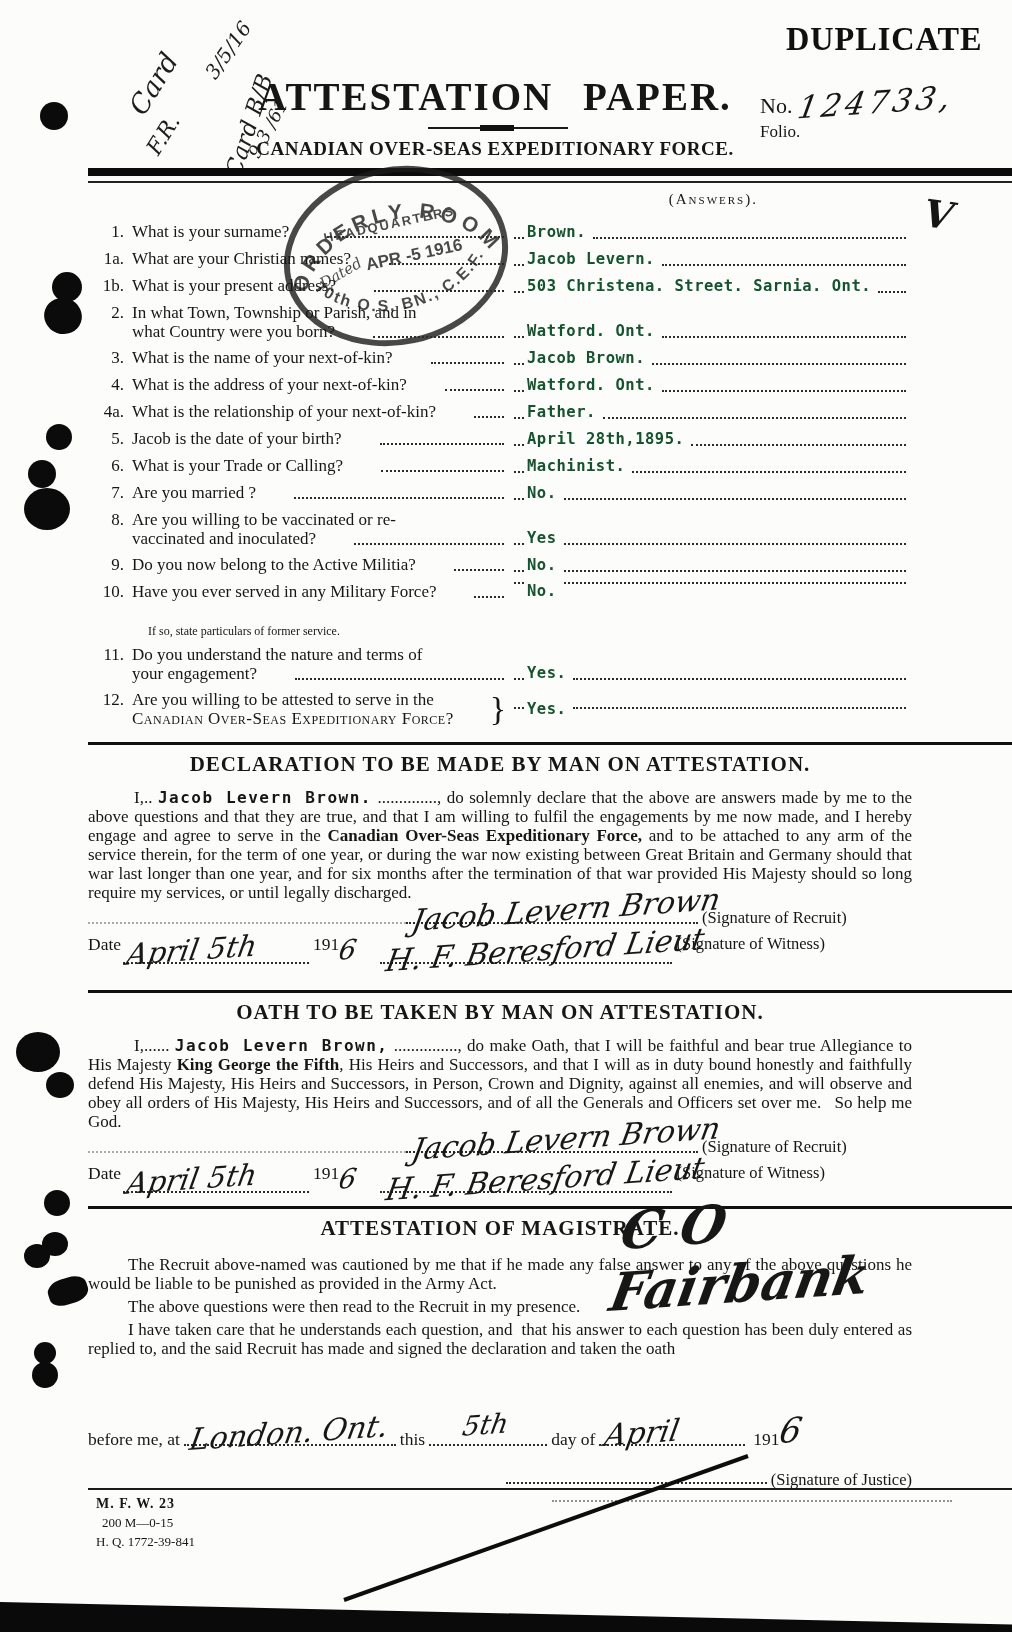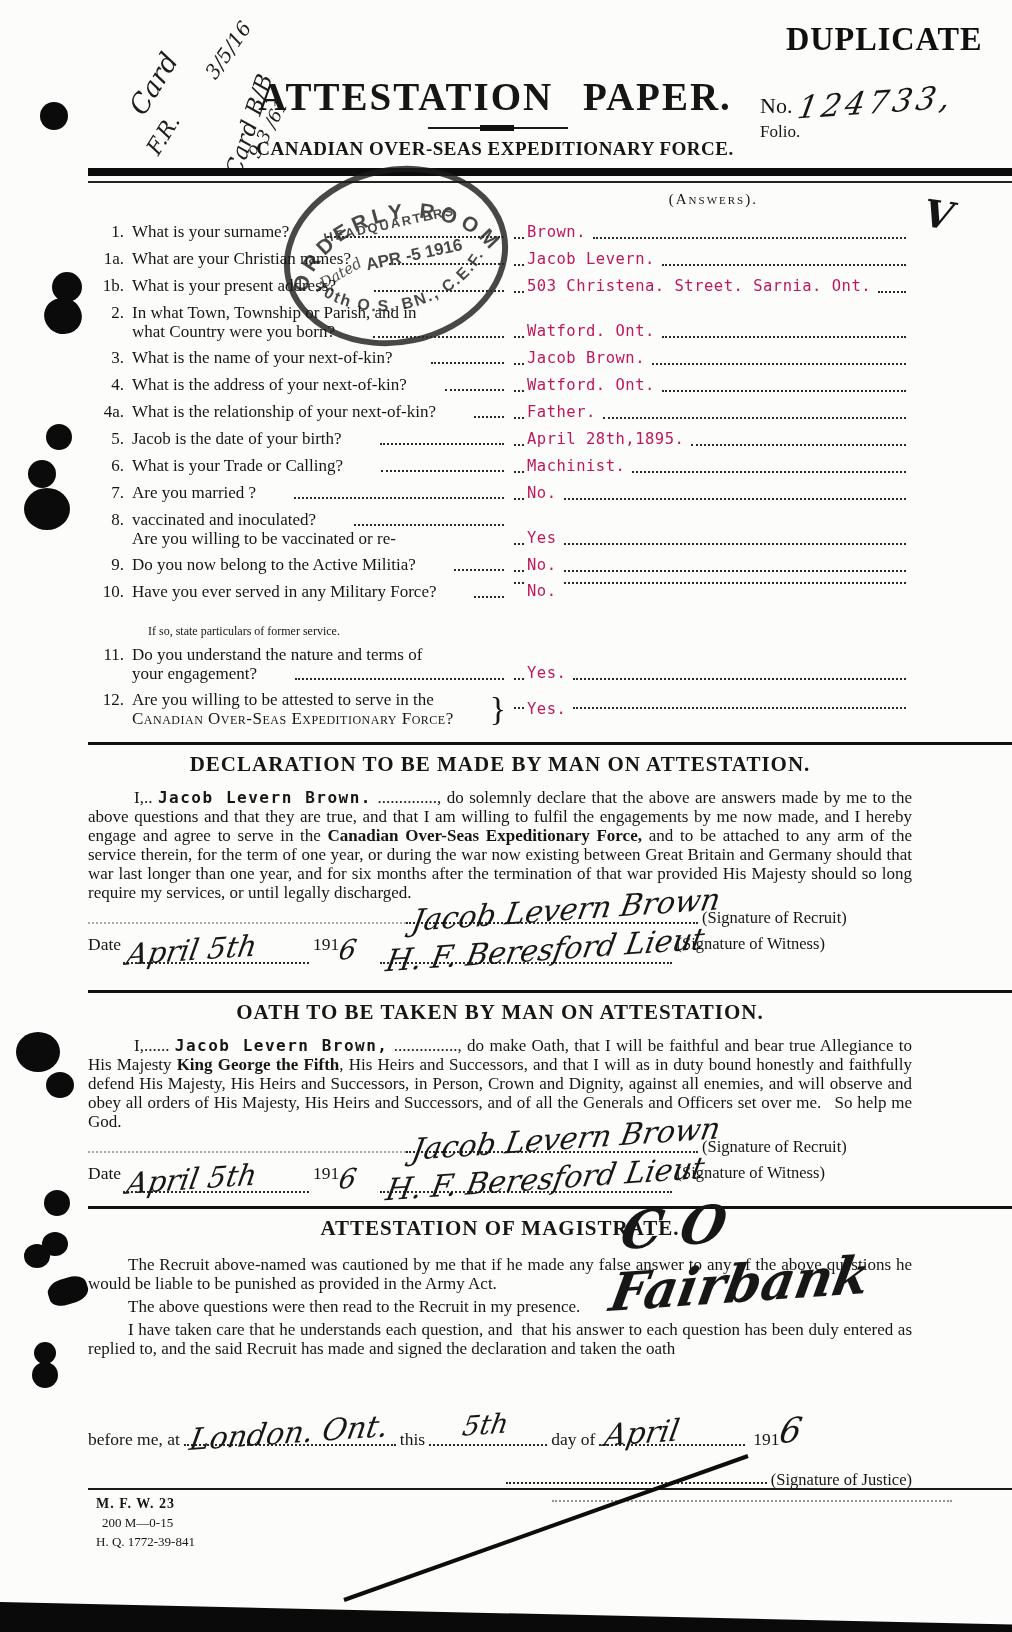--- a/index.html
+++ b/index.html
@@ -1,18 +1,18 @@
 <!DOCTYPE html>
 <html><head>
 <meta charset="utf-8">
 <style>
   html,body{margin:0;padding:0;background:#e8e8e4;}
   .page{position:relative;width:1012px;height:1632px;background:#fcfcfa;margin:0 auto;
         font-family:"Liberation Serif",serif;color:#161616;overflow:hidden;}
-  .typed{font-family:"DejaVu Sans Mono",monospace;font-weight:400;color:#be185d;}
+  .typed{font-family:"DejaVu Sans Mono",monospace;font-weight:700;color:#14532d;}
   .script{font-family:"DejaVu Serif",serif;font-style:italic;display:inline-block;
           transform:rotate(-4deg) skewX(-14deg);color:#171717;}
   .abs{position:absolute;}
   
   .duplicate{left:786px;top:20px;font-size:34px;font-weight:700;letter-spacing:1px;
              transform:scaleX(.95);transform-origin:left;color:#101010;}
   .title{left:230px;top:74px;width:530px;text-align:center;font-size:39px;font-weight:700;
          letter-spacing:2px;word-spacing:18px;}
   .title-divider{left:428px;top:127px;width:140px;height:2px;background:#1a1a1a;}
   .title-divider:before{content:"";position:absolute;left:52px;top:-2px;width:34px;height:6px;background:#111;}
@@ -308,25 +308,25 @@
             <span class="ans typed">No.</span>
             <span class="dots"></span>
           </div>
       </div>
 
       <div class="qrow">
         <div class="qcol">
             <span class="qnum">8.</span>
           <div class="qlines">
             <div class="qline">
+                <span class="qt">Are you willing to be vaccinated or re-</span>
+              </div>
+            <div class="qline">
                 <span class="qt">vaccinated and inoculated?</span>
                 <span class="dots"></span>
-              </div>
-            <div class="qline">
-                <span class="qt">Are you willing to be vaccinated or re-</span>
               </div>
           </div>
           </div>
         <div class="acol">
             <span class="dotlead"></span>
             <span class="ans typed">Yes</span>
             <span class="dots"></span>
           </div>
       </div>
 

